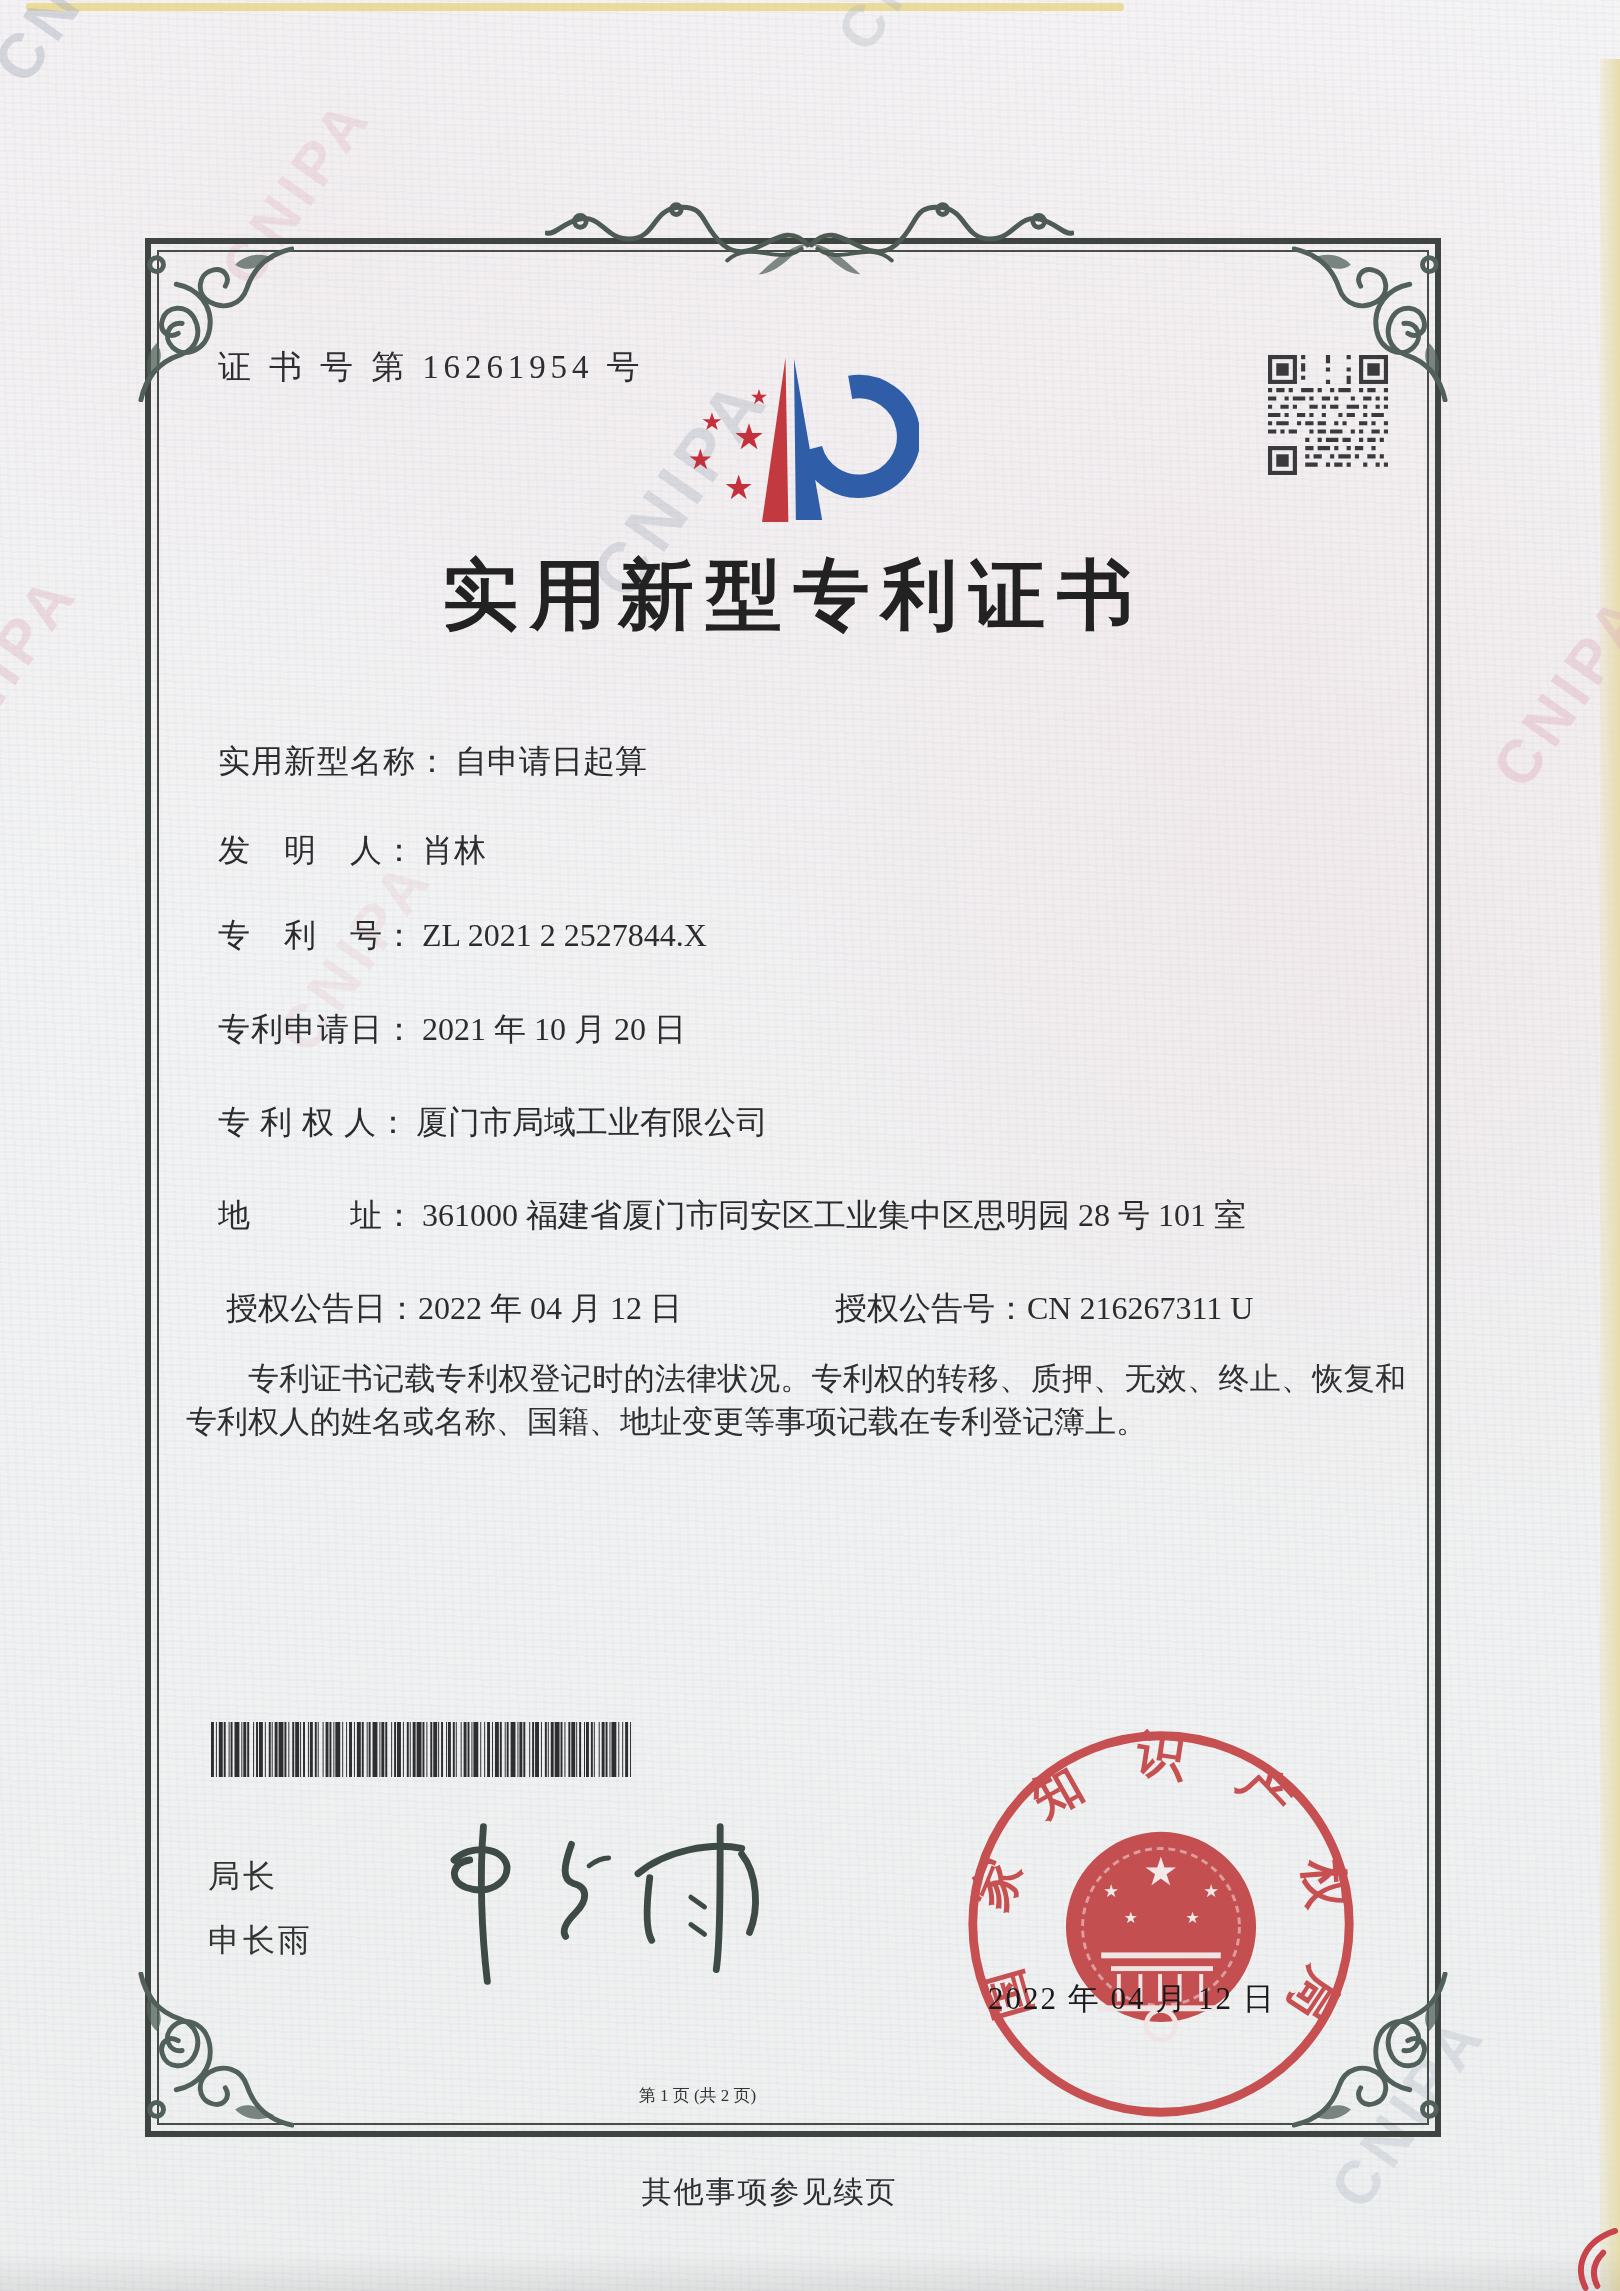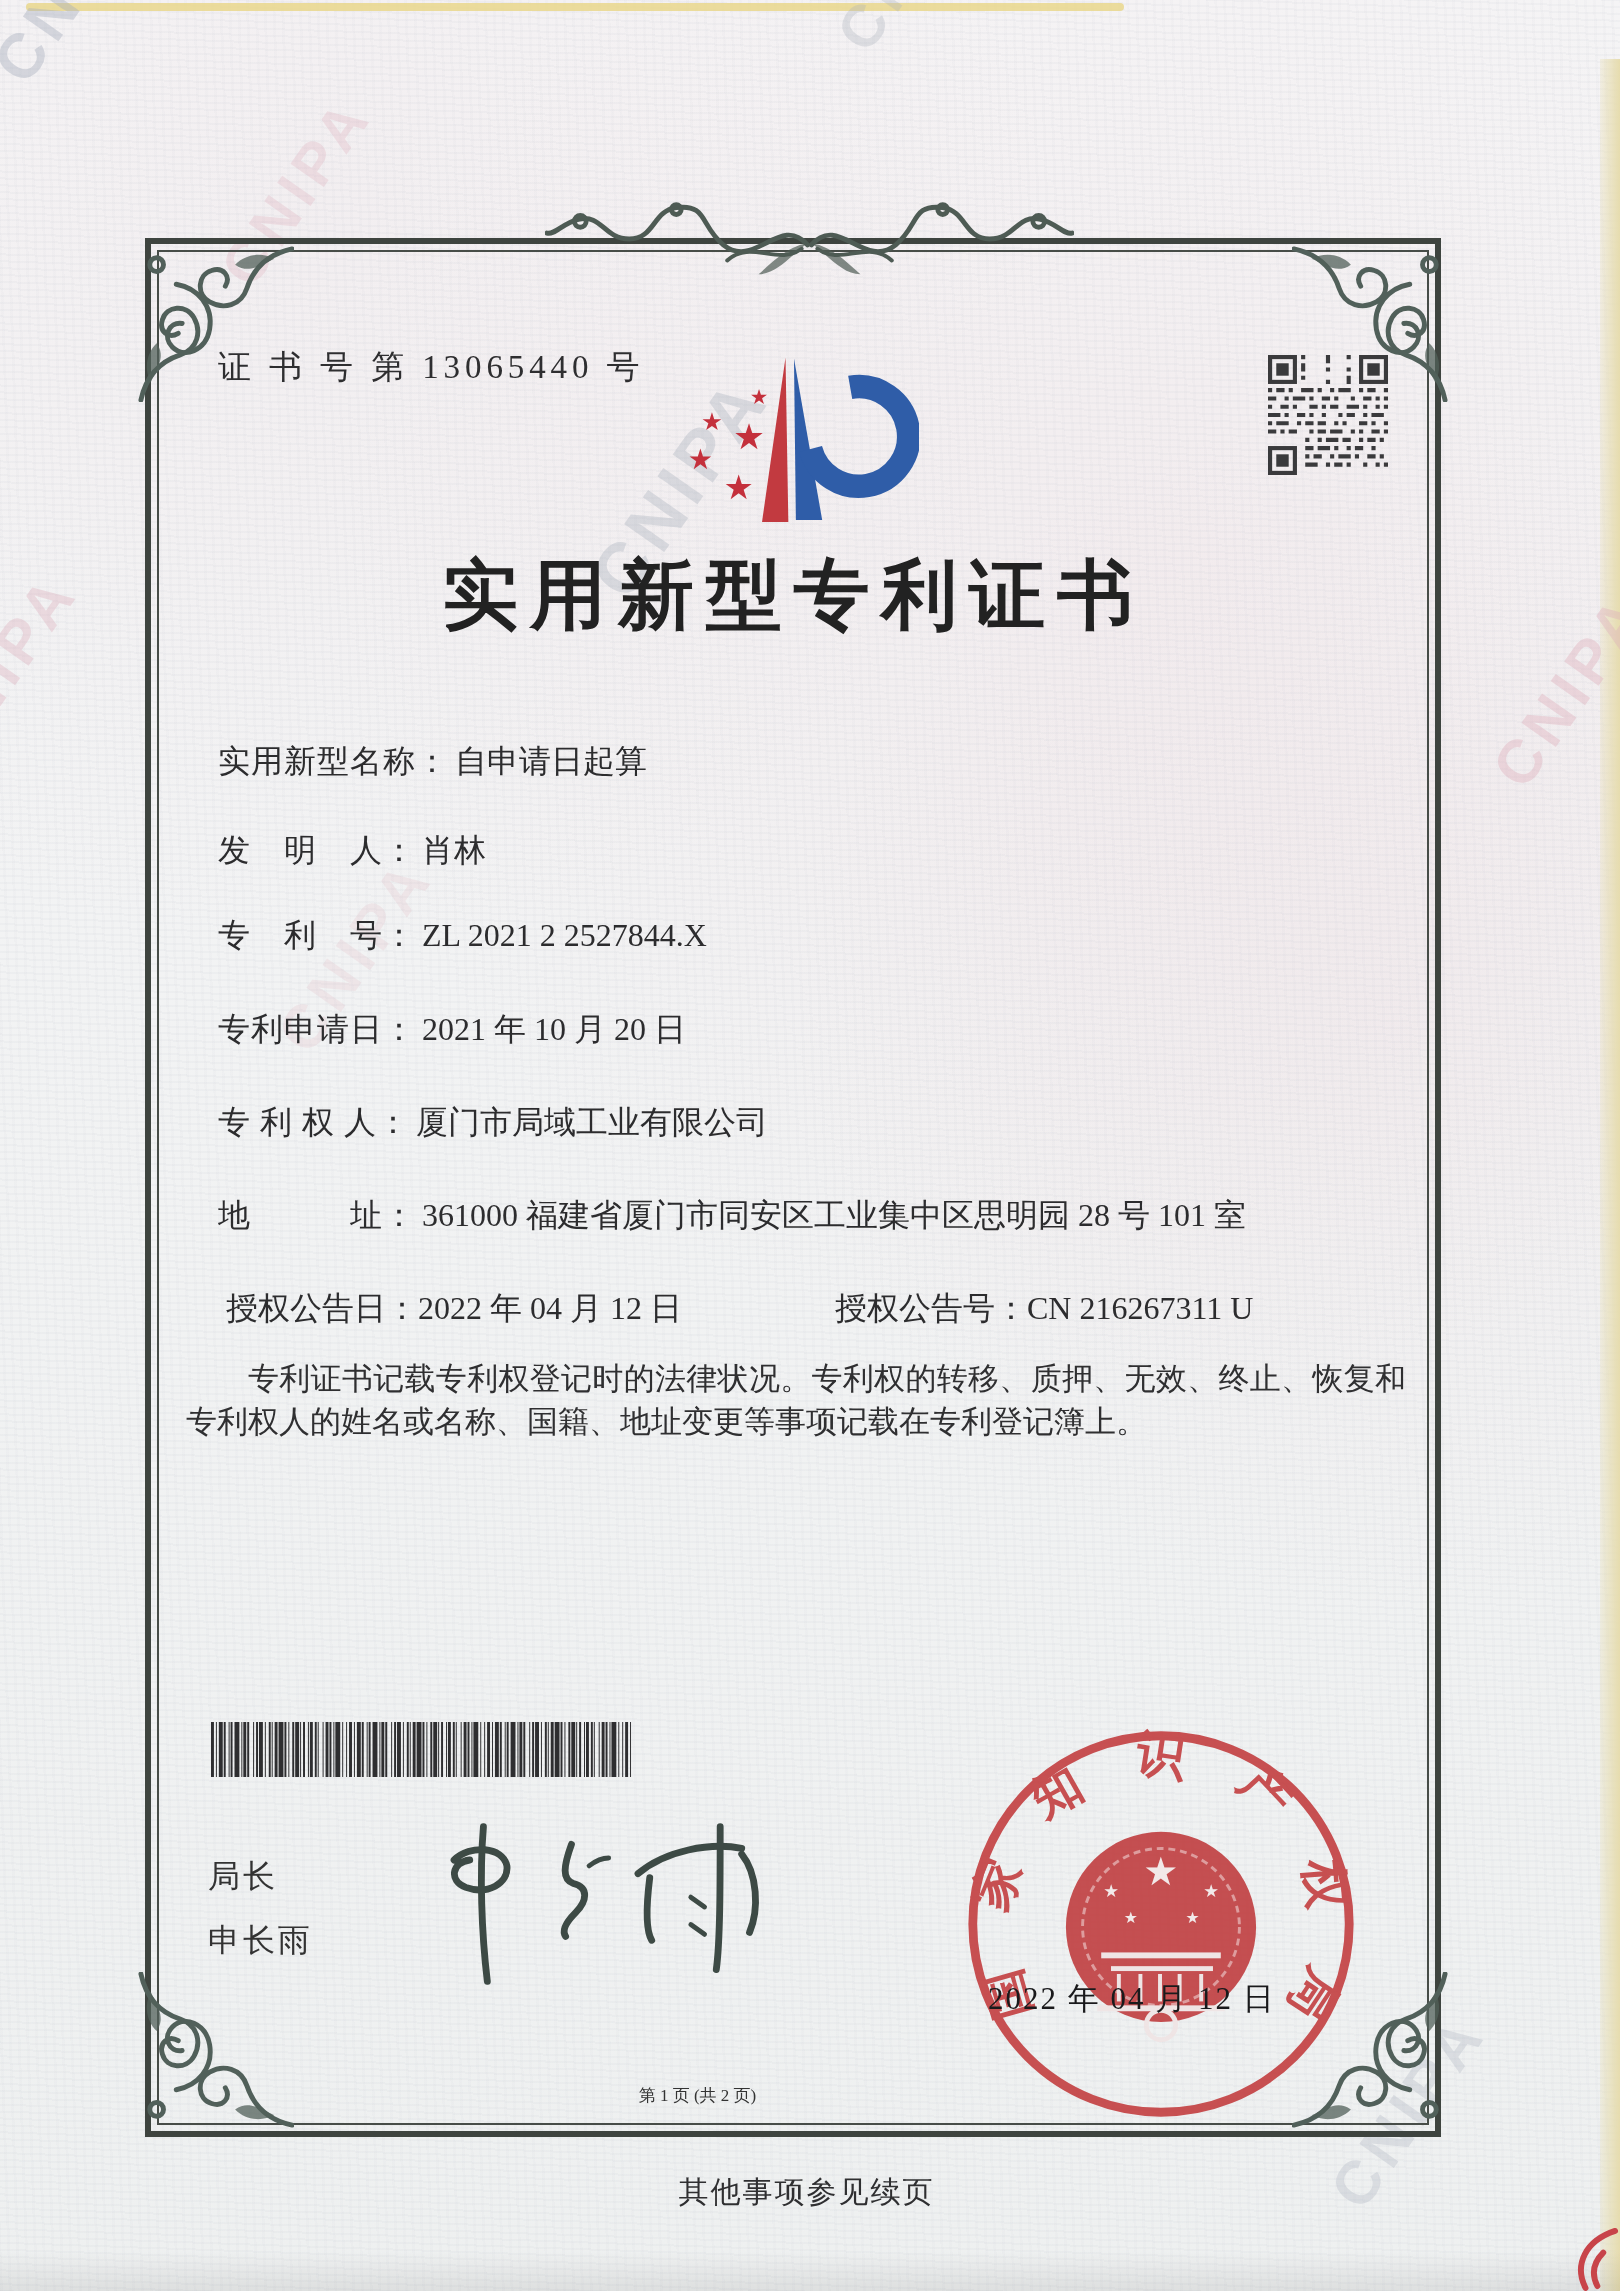--- a/index.html
+++ b/index.html
@@ -41,21 +41,21 @@
          color:#2f2f31;text-align:justify;}
   .paras p{margin:0;text-indent:2em;}
   .paras p + p{margin-top:5.9px;}
 
   .signer{position:absolute;left:208px;font-family:"Liberation Sans","DejaVu Sans",sans-serif;
           font-size:32px;color:#333;letter-spacing:2.9px;}
 
   .seal-date{position:absolute;left:988px;top:1978px;font-size:31px;letter-spacing:2px;color:#1a1a1c;white-space:nowrap;}
 
   .page-num{position:absolute;left:146px;top:2084px;width:1103px;text-align:center;font-size:17px;color:#333;}
-  .cont-note{position:absolute;left:0;top:2172px;width:1539px;text-align:center;font-size:30px;color:#2f2f31;letter-spacing:2px;margin-left:37px;}
+  .cont-note{position:absolute;left:0;top:2172px;width:1539px;text-align:center;font-size:30px;color:#2f2f31;letter-spacing:2px;}
 
   svg{display:block;}
 </style>
 </head>
 <body>
 
 <div class="texture"></div>
 
 <div class="edge-top"></div>
 <div class="edge-right"></div>
@@ -103,21 +103,21 @@
   </svg>
 <svg class="ornament" style="left:1292px;top:1972px" width="157" height="157" viewBox="0 0 160 160">
     <use href="#corner" transform="translate(160,160) scale(-1,-1)"></use>
   </svg>
 
 <svg class="ornament" style="left:545px;top:184px" width="529" height="108" viewBox="0 0 540 110">
   <use href="#flourish-half"></use>
   <use href="#flourish-half" transform="translate(540,0) scale(-1,1)"></use>
 </svg>
 
-<div class="cert-no">证 书 号 第 13065440 号</div>
+<div class="cert-no">证 书 号 第 16261954 号</div>
 
 <svg class="ornament" style="left:684px;top:351px" width="235" height="184" viewBox="0 0 250 190">
   <text x="70" y="54" font-size="22" fill="#c4303c">★</text>
   <text x="18" y="81" font-size="26" fill="#c4303c">★</text>
   <text x="52" y="101" font-size="38" fill="#c4303c">★</text>
   <text x="4" y="123" font-size="30" fill="#c4303c">★</text>
   <text x="42" y="155" font-size="36" fill="#c4303c">★</text>
   <polygon points="108,4 83,179 111,179" fill="#c23a40"></polygon>
   <polygon points="117,5 147,177 119,177" fill="#2f5da8"></polygon>
   <circle cx="186" cy="88" r="53" fill="none" stroke="#2f5da8" stroke-width="25" stroke-dasharray="245 88" transform="rotate(-100 186 88)"></circle>

